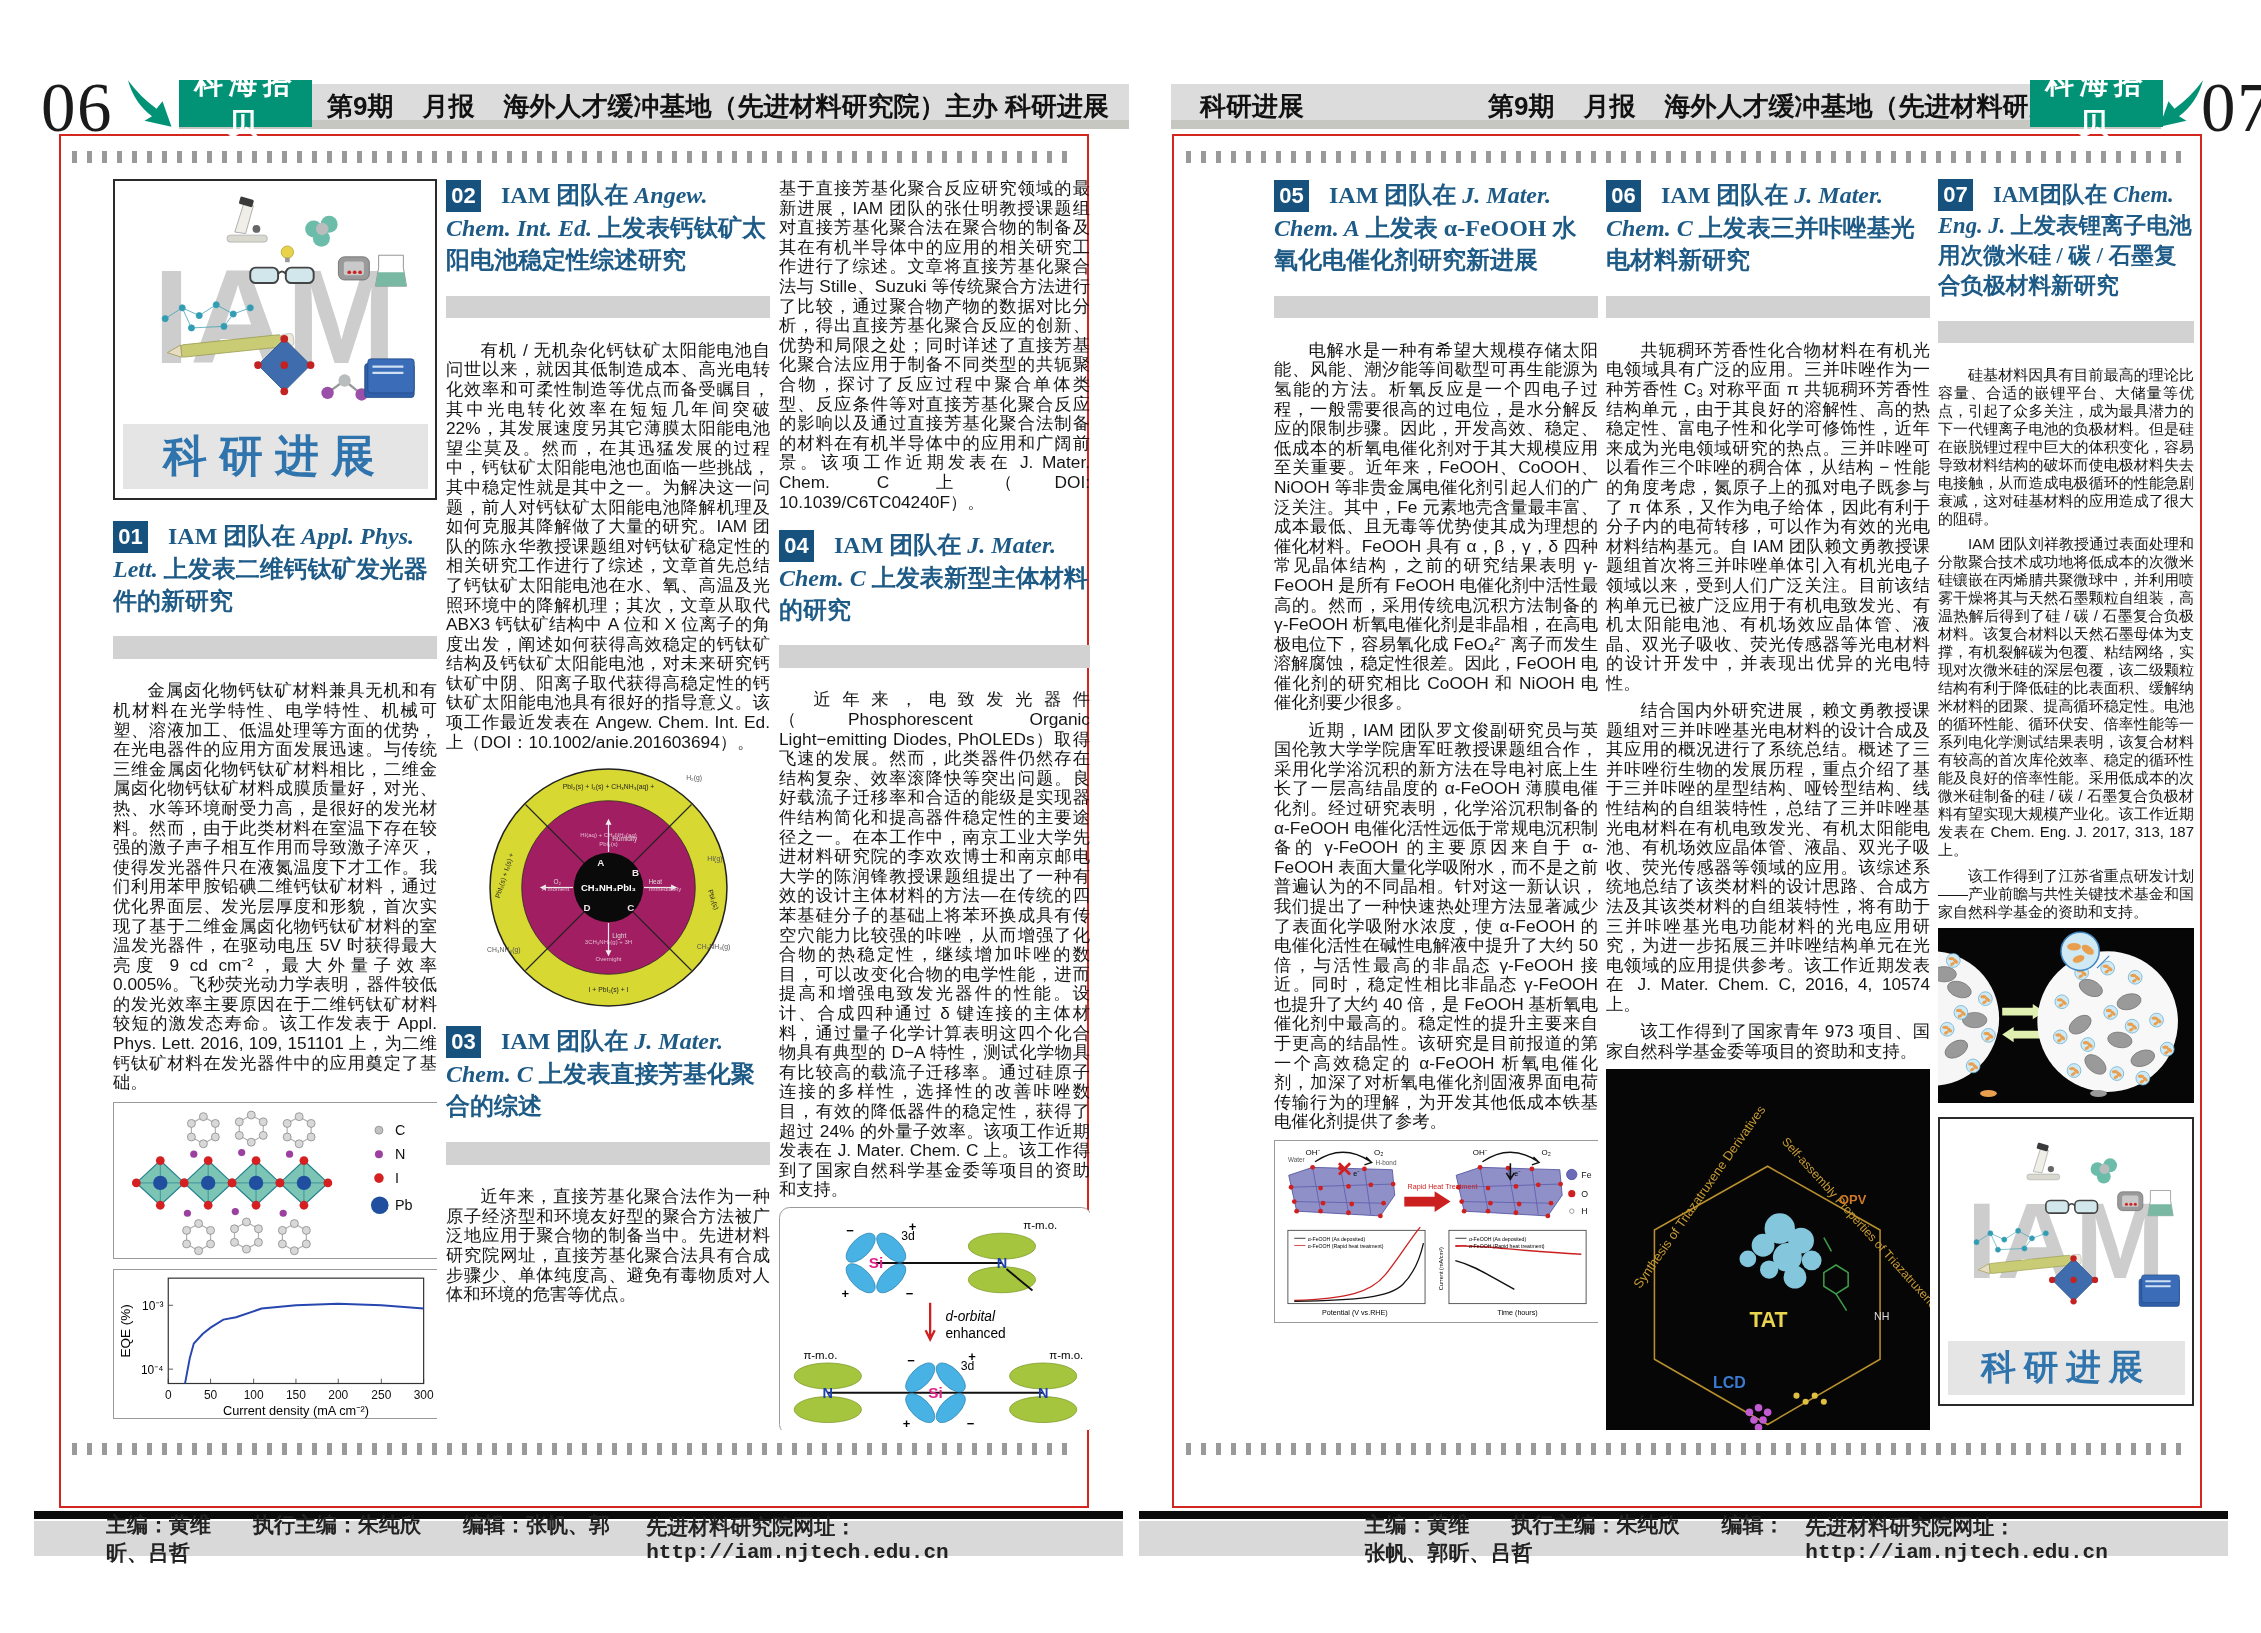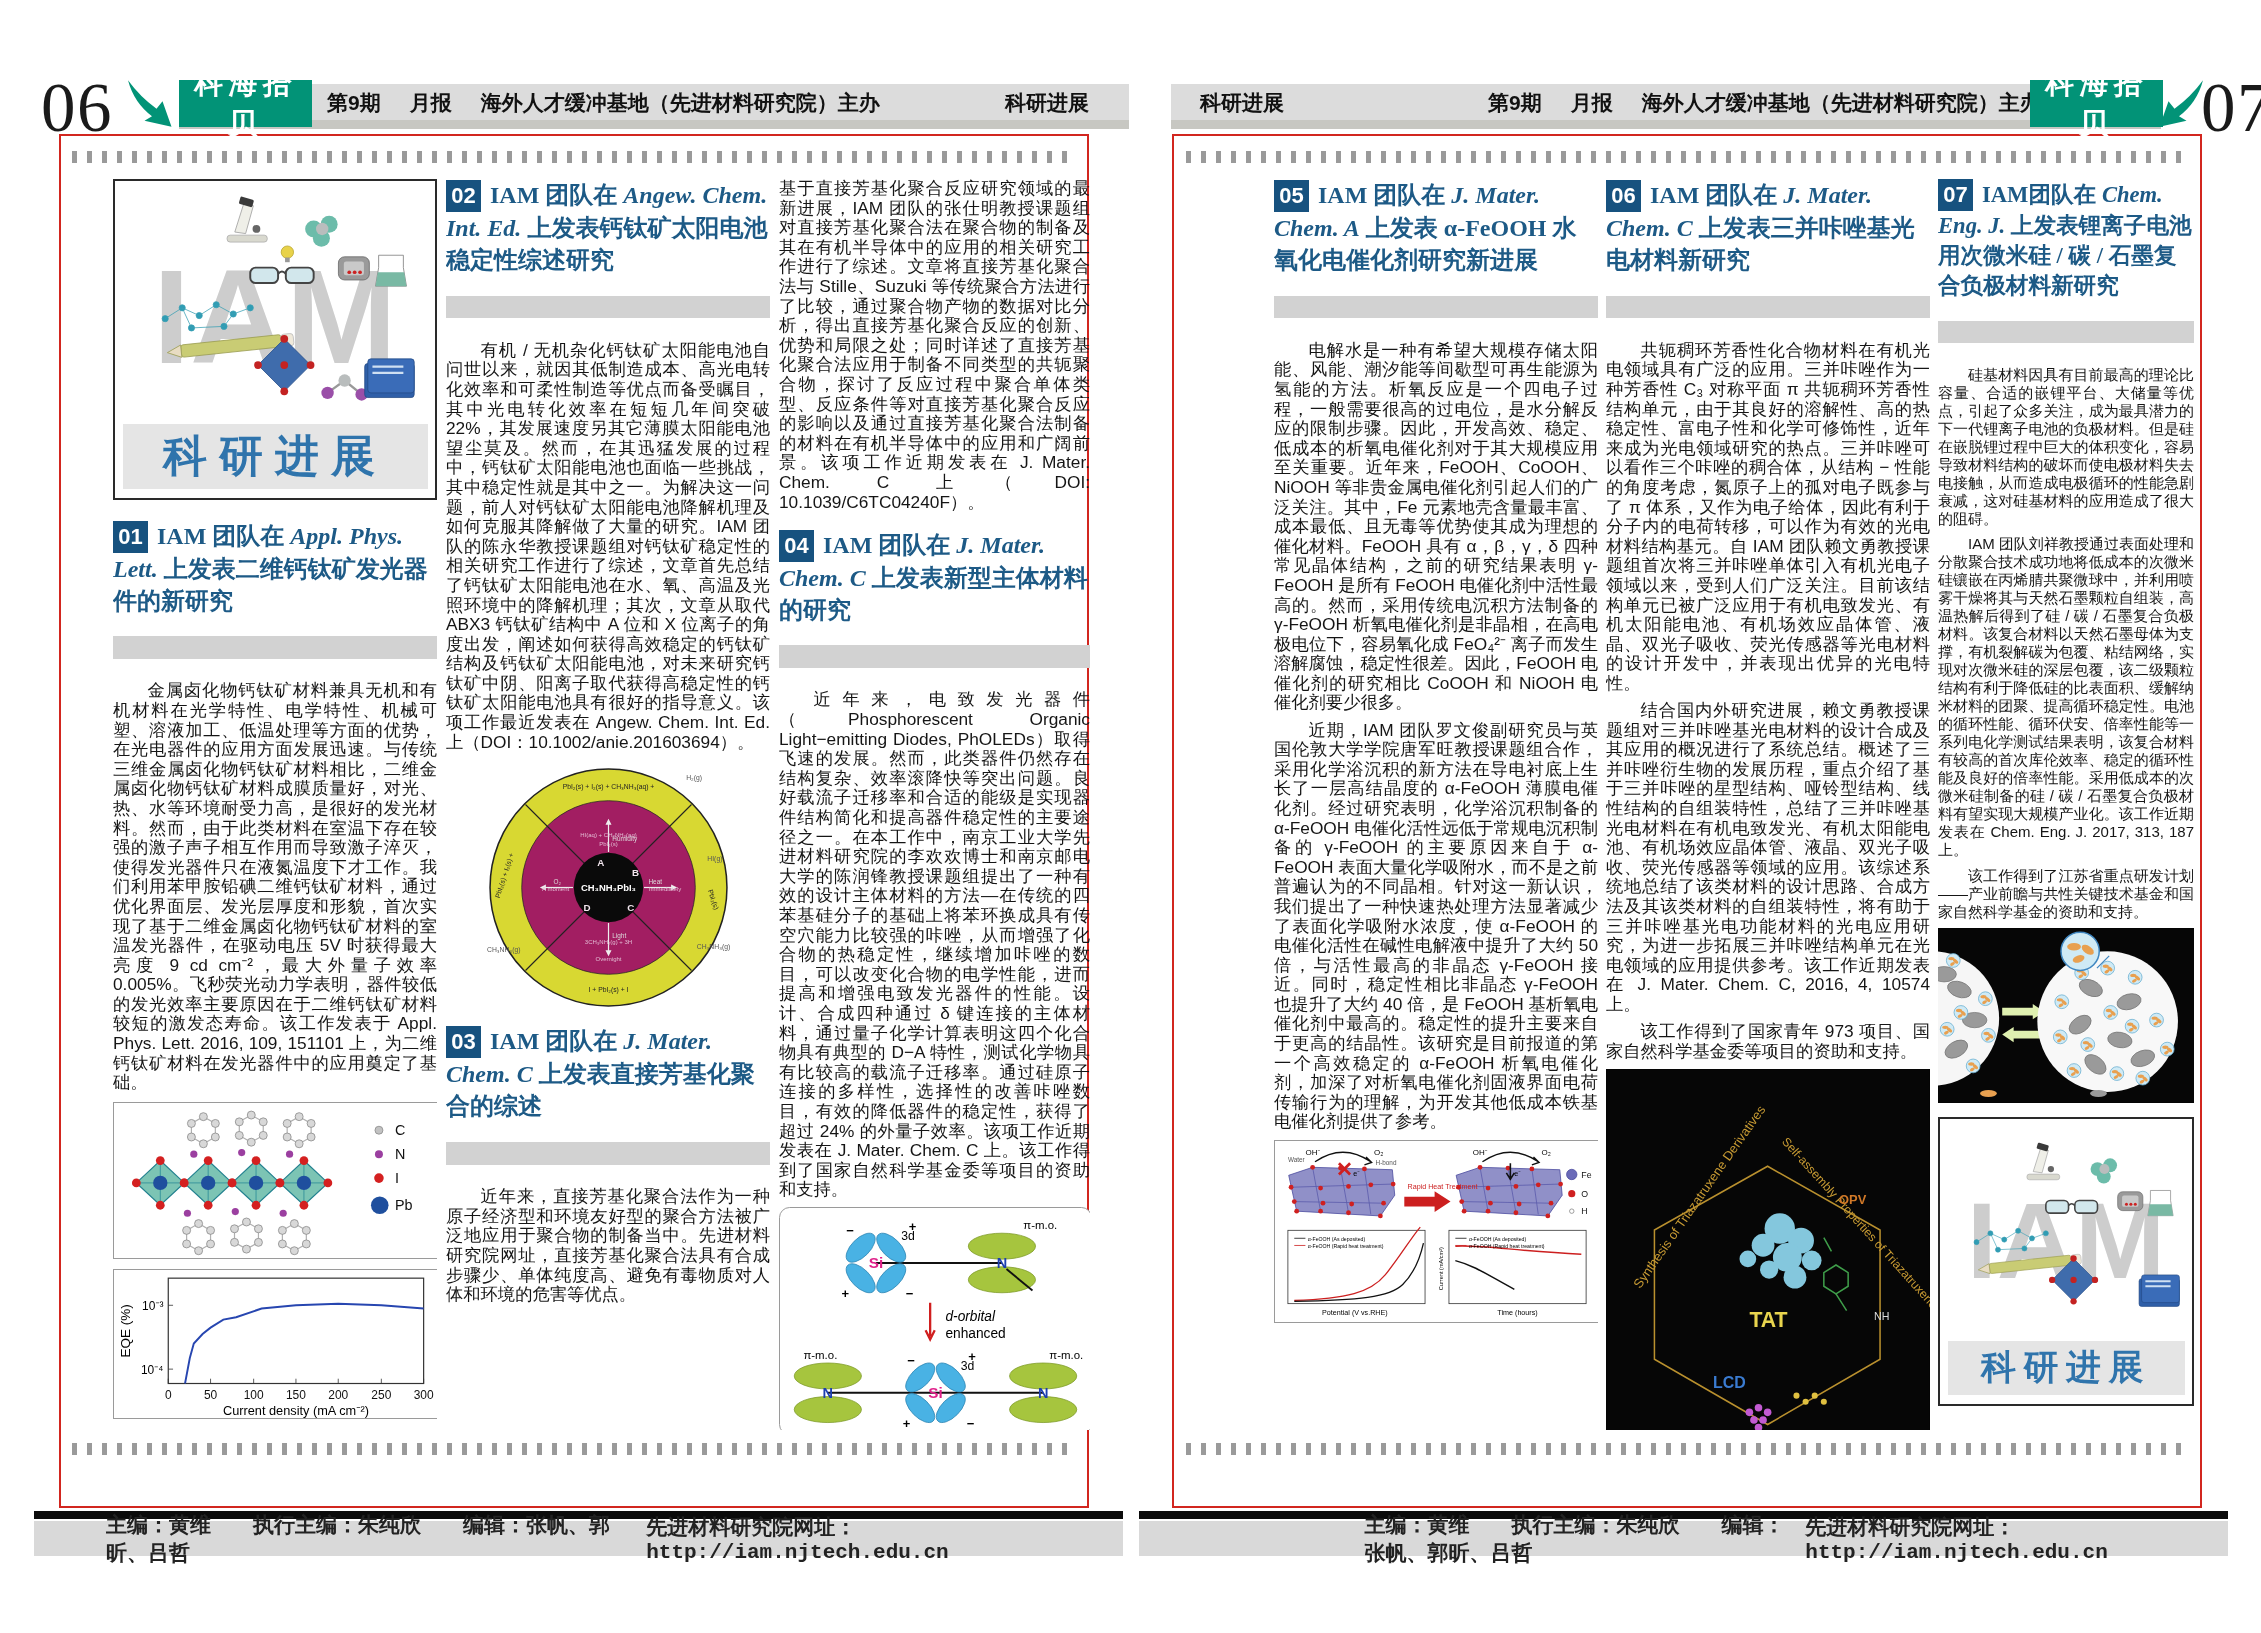--- a/index.html
+++ b/index.html
@@ -1,29 +1,29 @@
 <!DOCTYPE html>
 <html style="font-size:12px"><head>
 <meta charset="utf-8">
 <style>
 html,body{margin:0;padding:0;}
 body{width:2261px;height:1633px;position:relative;background:#ffffff;font-family:"Liberation Sans",sans-serif;overflow:hidden;}
 .page{position:absolute;top:0;width:1131px;height:1633px;}
 .pno{position:absolute;top:69px;font-family:"Liberation Serif",serif;font-size:69px;font-weight:400;color:#1a1a1a;letter-spacing:1.5px;}
 .band{position:absolute;top:84px;height:36px;background:#dcdcdc;}
 .band::after{content:"";position:absolute;left:0;right:0;bottom:-9px;height:9px;background:#c7c7c2;}
-.band .bt{position:absolute;top:5.3px;font-size:21px;font-weight:bold;color:#111;white-space:nowrap;}
+.band .bt{position:absolute;top:5.3px;font-size:26px;font-weight:bold;color:#111;white-space:nowrap;}
 .band .sp{margin-left:29px;}
 .badge{position:absolute;top:80px;height:47px;background:#029377;color:#fff;font-size:29px;font-weight:bold;display:flex;align-items:center;justify-content:center;letter-spacing:5.3px;z-index:3;text-align:center;}
 .garr{position:absolute;top:77px;z-index:2;}
 .frame{position:absolute;left:59px;top:134px;width:1026px;height:1370px;border:2.3px solid #d2261f;background:#fff;}
 .dash{position:absolute;height:12px;background:repeating-linear-gradient(90deg,#9a9a9a 0 5.3px,transparent 5.3px 15px);}
 .col{position:absolute;top:179px;height:1251px;overflow:hidden;}
 .art-title{margin:0 0 0 0;color:#1d5a86;font-family:"Liberation Serif",serif;font-weight:bold;font-size:24px;line-height:32px;}
-.art-no{display:inline-block;min-width:35px;height:32px;background:#17527f;color:#fff;font-family:"Liberation Sans",sans-serif;font-size:22px;line-height:32px;text-align:center;margin-right:9px;}
+.art-no{display:inline-block;min-width:35px;height:32px;background:#17527f;color:#fff;font-family:"Liberation Sans",sans-serif;font-size:22px;line-height:32px;text-align:center;margin-right:20px;}
 .it{font-style:italic;}
 .bar{height:22.6px;background:#d2d2d2;margin:19.6px 0 22.6px 0;}
 .bp{font-size:17.3px;line-height:19.6px;text-align:justify;color:#151515;margin:0 0 7.5px 0;text-indent:2em;}
 .np{text-indent:0;}
 .bsm .bp{font-size:15px;line-height:18px;}
 .figbox{border:0.8px solid #9a9a9a;background:#fff;display:block;}
 .blkfig{background:#050505;display:block;}
 .bline{position:absolute;top:1511px;height:8.3px;background:#0b0b0b;}
 .foot{position:absolute;top:1521px;height:35px;background:#d9d9d9;display:flex;align-items:center;font-size:21px;font-weight:bold;color:#222;}
 .foot .site{margin-left:auto;font-family:"Liberation Mono",monospace;font-weight:bold;}

